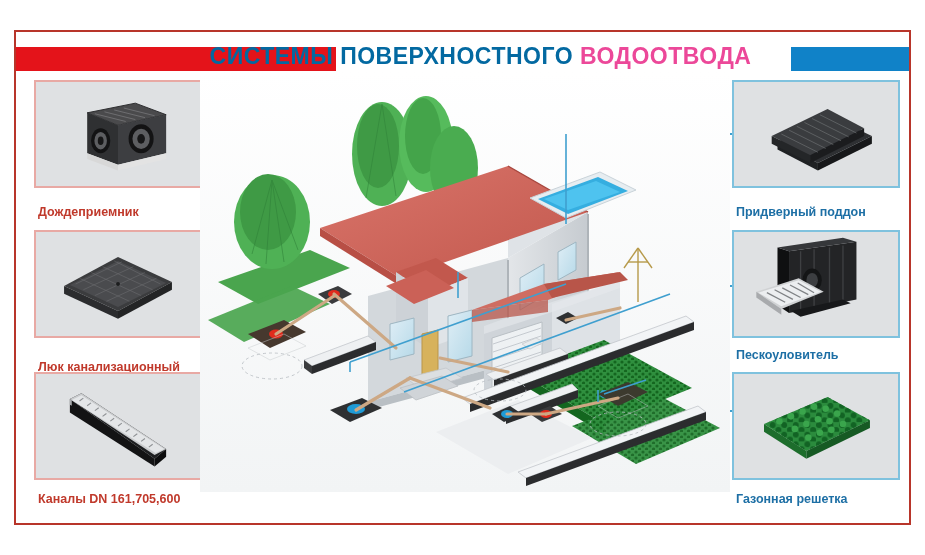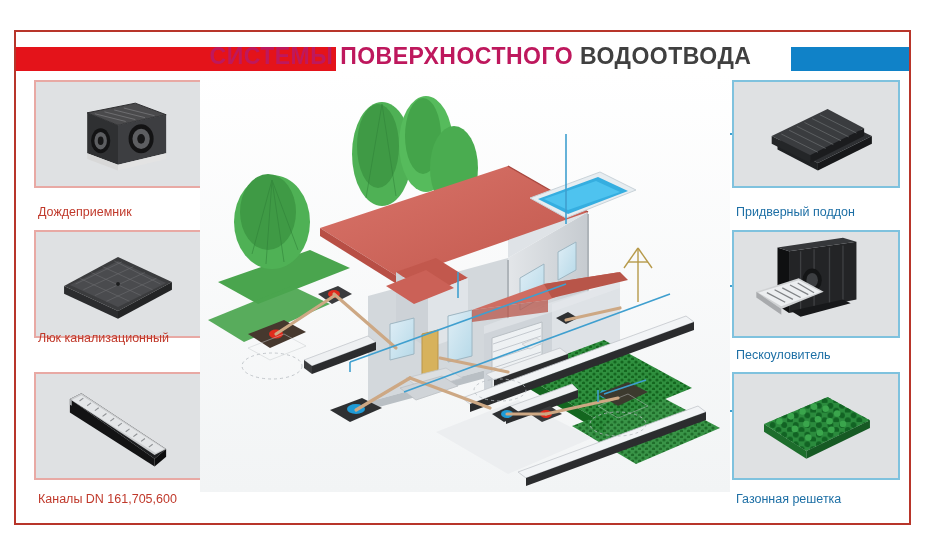--- a/index.html
+++ b/index.html
@@ -23,40 +23,40 @@
     position:absolute;right:16px;top:47px;width:118px;height:24px;
     background:#1082c8;
   }
 
   
   #title{
     position:absolute;left:0;right:0;top:43px;text-align:center;
     font-size:23px;font-weight:bold;letter-spacing:.5px;
     white-space:nowrap;
   }
-  #title .t-red{color:#be185d;margin-left:36px;}
-  #title .t-blue{color:#404040;}
+  #title .t-red{color:#0369a1;margin-left:36px;}
+  #title .t-blue{color:#ec4899;}
 
   
   .card{
     position:absolute;width:168px;height:108px;box-sizing:border-box;
     background:#dfe1e3;
   }
   .card.left{left:34px;border:2px solid #e8a9a4;}
   .card.right{left:732px;border:2px solid #7fc2de;}
 
   .card-label{
-    position:absolute;width:215px;font-size:12.5px;font-weight:normal;
+    position:absolute;width:215px;font-size:12.5px;font-weight:bold;
     white-space:nowrap;
   }
   .card-label.left{left:38px;color:#c0392b;}
   .card-label.right{left:736px;color:#1d6fa5;}
 
   .lc1{top:80px;}  .ll1{top:205px;}
-  .lc2{top:230px;} .ll2{top:331px;}
+  .lc2{top:230px;} .ll2{top:360px;}
   .lc3{top:372px;} .ll3{top:492px;}
 
   .rc1{top:80px;}  .rl1{top:205px;}
   .rc2{top:230px;} .rl2{top:348px;}
   .rc3{top:372px;} .rl3{top:492px;}
 
   
   .conn{position:absolute;pointer-events:none;}
 
   

